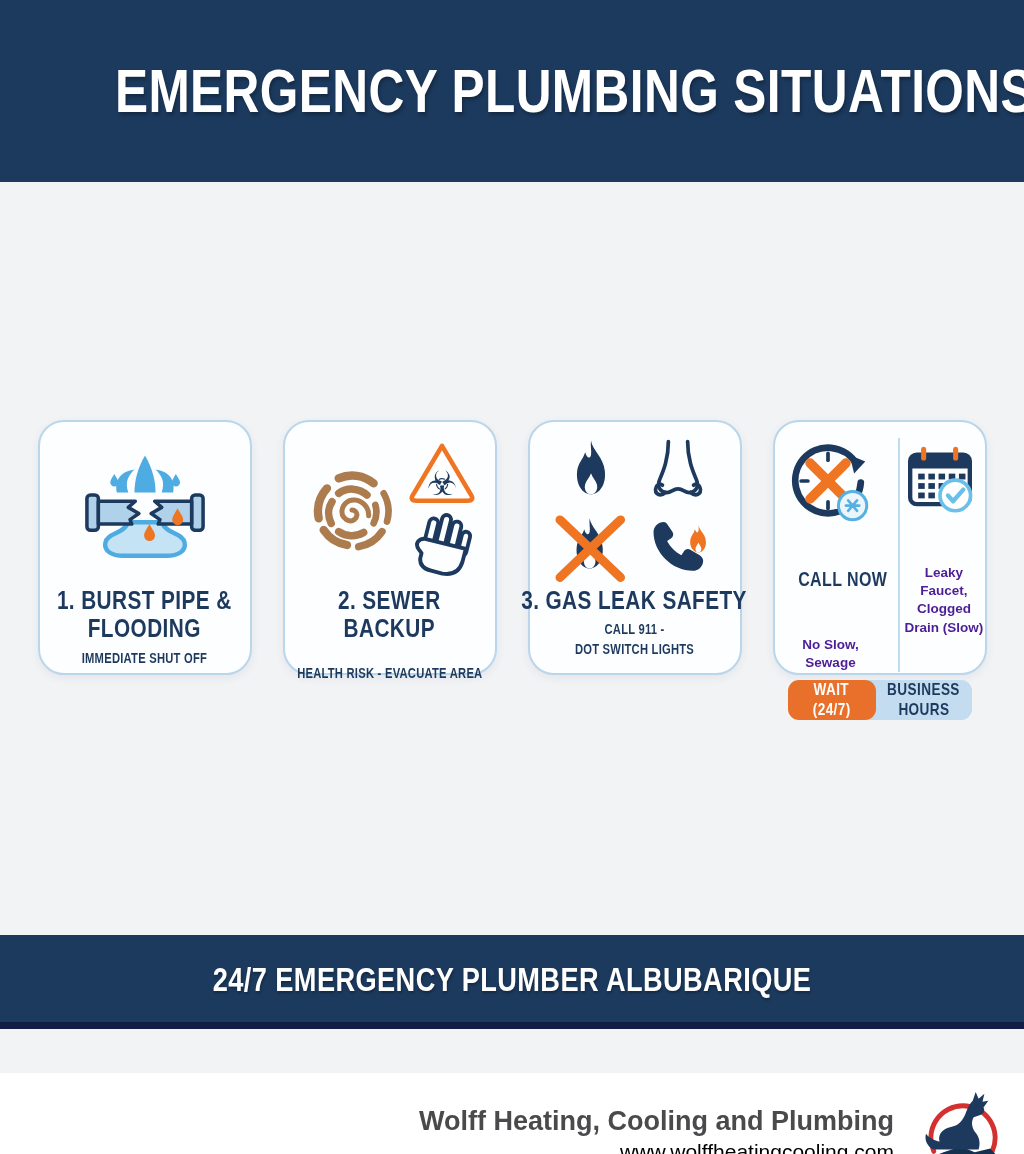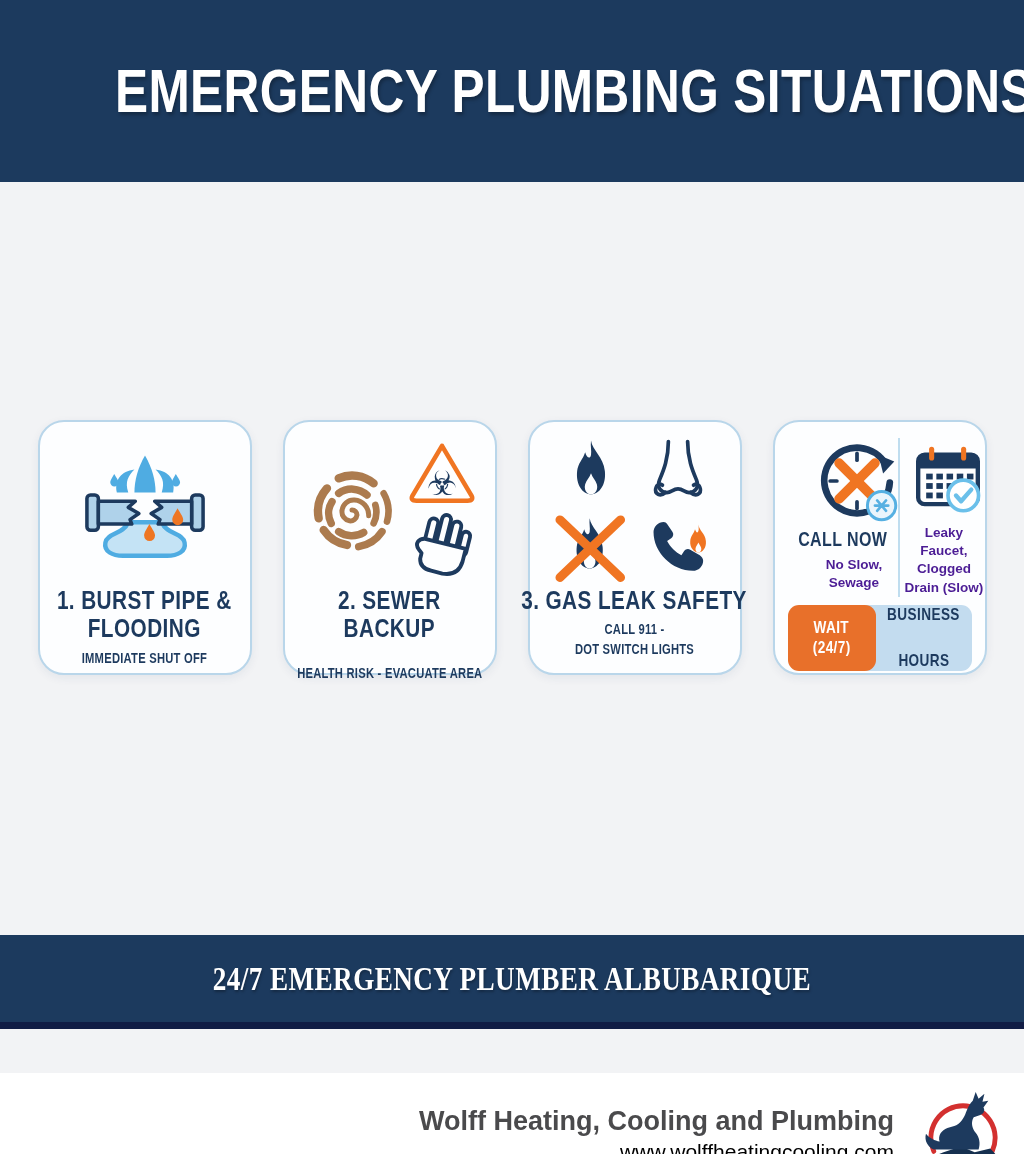--- a/index.html
+++ b/index.html
@@ -43,42 +43,42 @@
   .icon-grid{display:grid;grid-template-columns:auto auto;gap:2px 12px;align-items:center;justify-items:center;}
   .card-title{
     color:#1d3a5e;font-size:26px;line-height:1.08;text-align:center;margin-top:2px;
   }
   .card-sub{
     color:#1d3a5e;font-size:14px;line-height:1.3;text-align:center;margin-top:7px;letter-spacing:.3px;
   }
 
   
   .c4-grid{display:flex;width:100%;flex:1;}
-  .c4-col{flex:1;display:flex;flex-direction:column;align-items:flex-end;padding-top:2px;}
+  .c4-col{flex:1;display:flex;flex-direction:column;align-items:flex-start;padding-top:2px;gap:40px;}
   .c4-col.left{border-right:2px solid #bfddef;}
   .c4-head{color:#1d3a5e;font-size:20px;margin-top:6px;}
   .c4-desc{color:#4c1d95;font-size:13.5px;font-weight:700;line-height:1.35;text-align:center;margin-top:5px;}
   .c4-desc.narrow{width:88px;}
   .pill{display:flex;width:184px;height:68px;margin-top:8px;}
   .pill-wait{
     width:88px;background:#e8702a;border-radius:11px;z-index:2;
     display:flex;flex-direction:column;align-items:center;justify-content:center;
     color:#fff;font-size:17px;line-height:1.15;
   }
   .pill-biz{
     flex:1;background:#c3dcef;border-radius:0 11px 11px 0;margin-left:-10px;padding-left:10px;
     display:flex;flex-direction:column;align-items:center;justify-content:center;
-    color:#1d3a5e;font-size:17px;line-height:1.15;gap:27px;
+    color:#1d3a5e;font-size:17px;line-height:1.15;
   }
 
   
   .band-bottom{
     position:absolute;top:935px;left:0;right:0;height:87px;
     background:#1c3a5e;border-bottom:7px solid #111d45;
-    display:flex;align-items:center;justify-content:center;font-family:Liberation Serif, serif;
+    display:flex;align-items:center;justify-content:center;
   }
   .band-bottom .txt{
     color:#fff;font-size:34px;line-height:1;
     text-shadow:1px 2px 3px rgba(0,0,0,.3);
   }
 
   
   .footer{
     position:absolute;top:1029px;left:0;right:0;height:112px;background:#ffffff;
     display:flex;justify-content:flex-end;align-items:flex-start;gap:16px;

